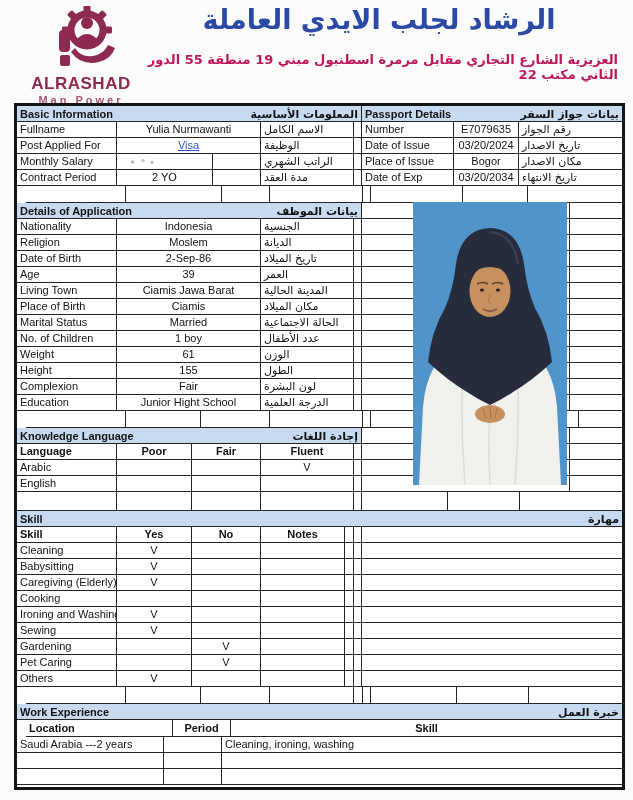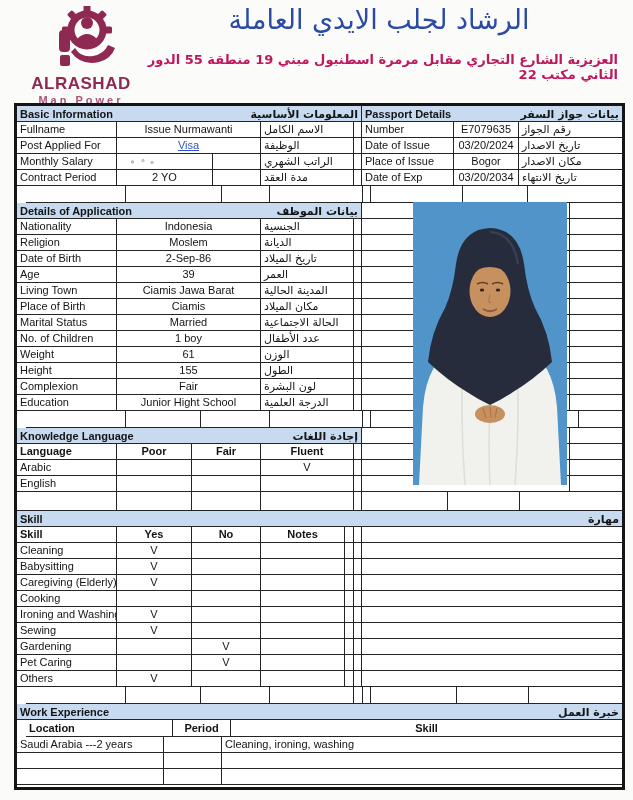--- a/index.html
+++ b/index.html
@@ -4,21 +4,21 @@
 <style>
   * { box-sizing: border-box; margin: 0; padding: 0; }
   body { background:#e8e8e8; font-family:"Liberation Sans", sans-serif; }
   .page { position:relative; width:633px; height:800px; background:#fbfbfa; overflow:hidden; color:#141414; }
 
   
   .logo { position:absolute; left:20px; top:6px; width:122px; text-align:center; }
   .logo-name { font-size:17px; font-weight:800; letter-spacing:.5px; color:#8e2a52; }
   .logo-sub  { font-size:11px; font-weight:600; letter-spacing:3px; color:#a85577; }
   .title { position:absolute; left:140px; top:4px; width:478px; text-align:center;
-           font-size:27px; font-weight:400; color:#2a4aa5; direction:rtl;
+           font-size:27px; font-weight:700; color:#2a4aa5; direction:rtl;
            font-family:"DejaVu Sans", sans-serif; }
   .address { position:absolute; left:140px; top:52px; width:478px; text-align:right;
              font-size:13px; font-weight:700; direction:rtl; color:#be185d;
              font-family:"DejaVu Sans", sans-serif; }
   .mobline { position:absolute; left:143px; top:79px; width:486px; font-size:13.5px;
              font-weight:700; font-family:"Liberation Serif", serif; color:#0c0c0c; }
   .mobline .email { text-decoration:underline; }
 
   
   .table { position:absolute; left:14px; top:103px; width:611px; height:687px;
@@ -92,21 +92,21 @@
         <span class="ar-t">المعلومات الأساسية</span>
       </div>
       <div class="c flex1 band bandcell">
         <span>Passport Details</span>
         <span class="ar-t">بيانات جواز السفر</span>
       </div>
     </div>
 
     <div class="row">
       <div class="c w100">Fullname</div>
-      <div class="c w144 center">Issue Nurmawanti</div>
+      <div class="c w144 center">Yulia Nurmawanti</div>
       <div class="c w93 ar">الاسم الكامل</div>
       <div class="c w8"></div>
       <div class="c w92">Number</div>
       <div class="c w65 center">E7079635</div>
       <div class="c flex1 ar">رقم الجواز</div>
     </div>
     <div class="row">
       <div class="c w100">Post Applied For</div>
       <div class="c w144 center">
           <span class="link">Visa</span>

